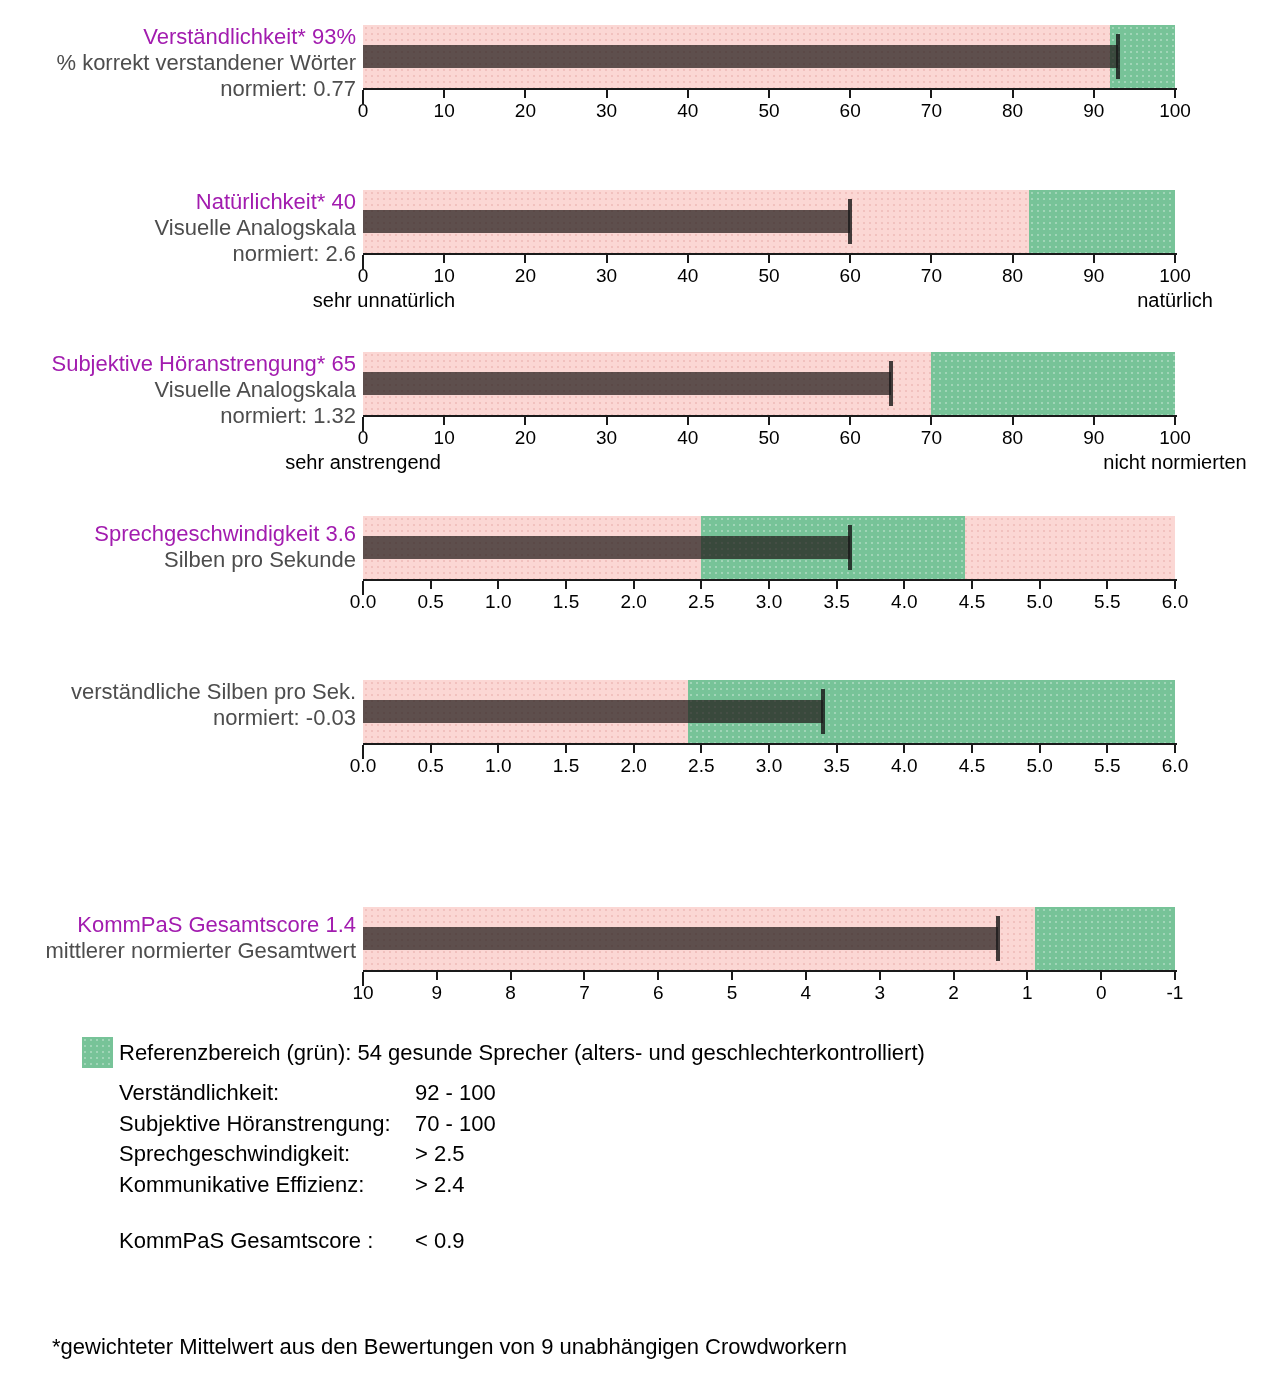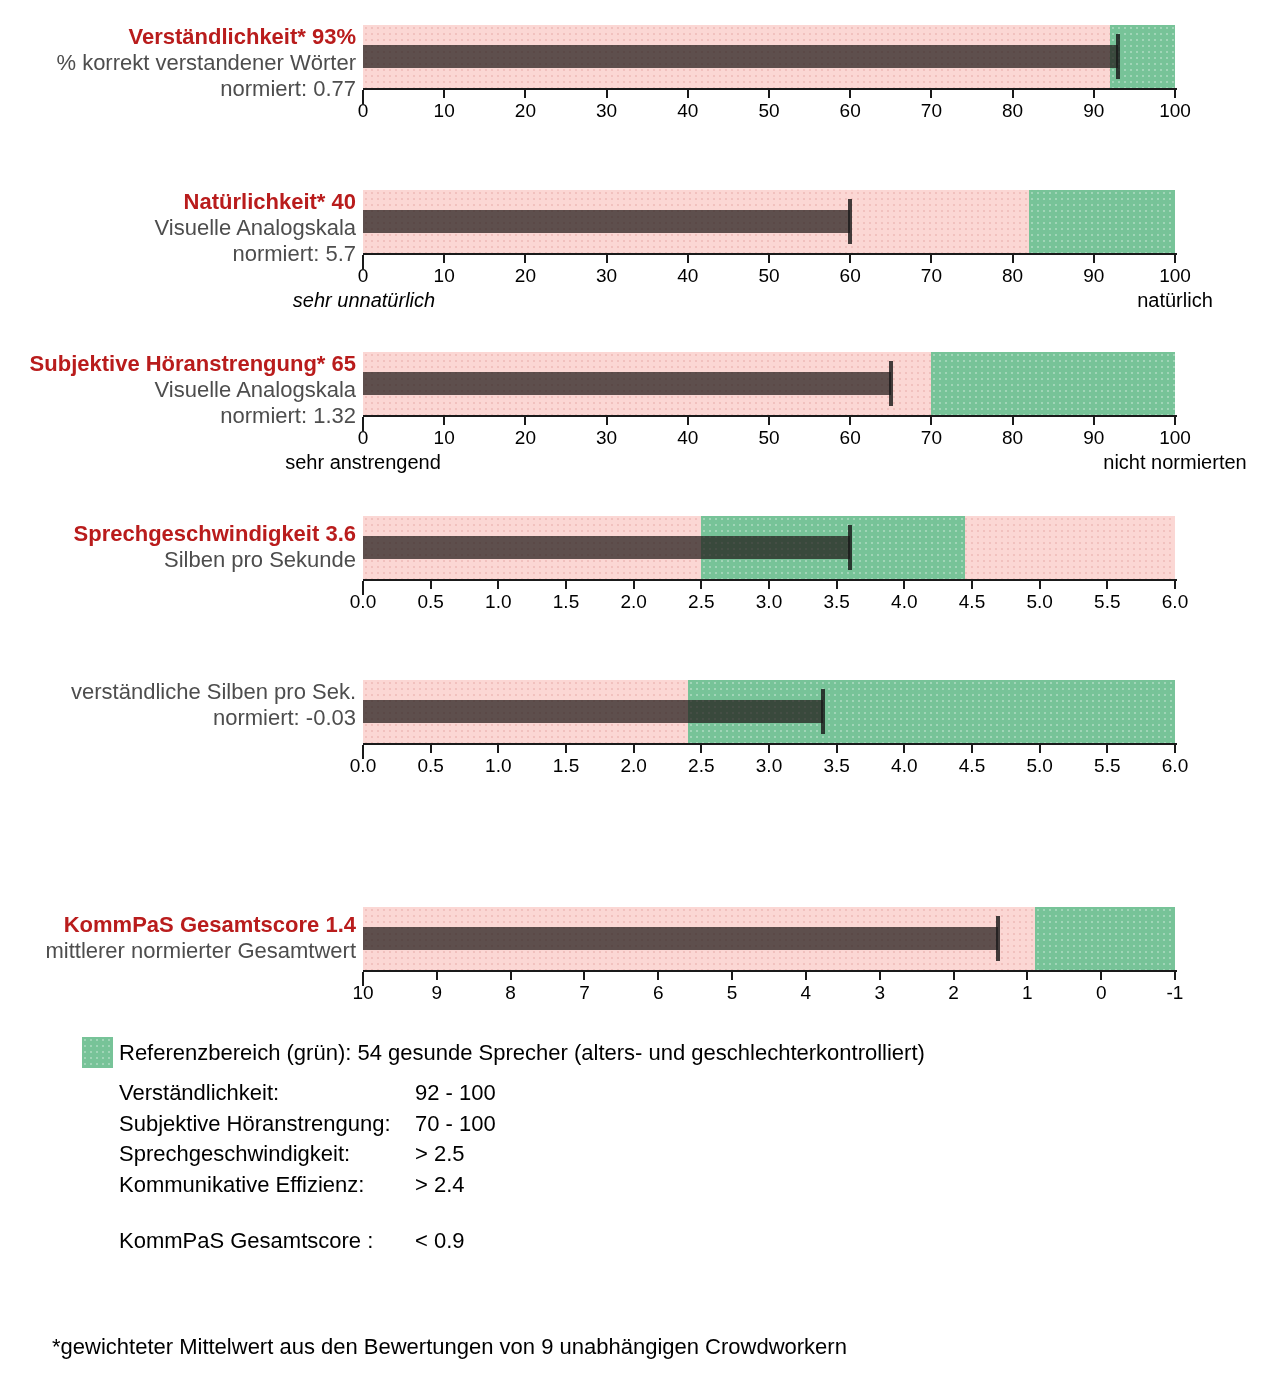--- a/index.html
+++ b/index.html
@@ -2,21 +2,21 @@
 <html><head>
 <meta charset="utf-8">
 <style>
   html,body{margin:0;padding:0;background:#ffffff;}
   #canvas{
     position:relative;width:1275px;height:1389px;background:#ffffff;
     font-family:"Liberation Sans",sans-serif;overflow:hidden;
   }
   .chart-group{position:absolute;left:0;width:1275px;}
   .chart-label{position:absolute;width:356px;left:0;text-align:right;white-space:nowrap;}
-  .chart-title{font-size:22px;font-weight:bold;color:#b91c1c;line-height:26px;}
+  .chart-title{font-size:22px;font-weight:normal;color:#a21caf;line-height:26px;}
   .chart-sub{font-size:22px;color:#4d4d4d;line-height:26px;}
   .plot{
     position:absolute;background-color:#fbd7d4;
     background-image:radial-gradient(circle,rgba(205,115,115,0.22) 1px,rgba(0,0,0,0) 1.1px);
     background-size:6px 6px;
   }
   .ref-region{
     position:absolute;top:0;bottom:0;background-color:#77c398;
     background-image:radial-gradient(circle,rgba(255,255,255,0.30) 1px,rgba(0,0,0,0) 1.1px);
     background-size:6px 6px;
@@ -79,21 +79,21 @@
         <div class="tick-label" style="left: 1012.6px; top: 75px;">80</div>
         <div class="tick" style="left: 1092.8px; top: 65px; height: 8px;"></div>
         <div class="tick-label" style="left: 1093.8px; top: 75px;">90</div>
         <div class="tick" style="left: 1174px; top: 65px; height: 8px;"></div>
         <div class="tick-label" style="left: 1175px; top: 75px;">100</div>
       </div>
       <div class="chart-group" style="top: 190px;">
         <div class="chart-label" style="top: -1px;">
           <div class="chart-title">Natürlichkeit* 40</div>
           <div class="chart-sub">Visuelle Analogskala</div>
-          <div class="chart-sub">normiert: 5.7</div>
+          <div class="chart-sub">normiert: 2.6</div>
         </div>
         <div class="plot" style="left: 363px; top: 0px; width: 812px; height: 63px;">
           <div class="ref-region" style="left: 665.84px; width: 146.16px;"></div>
           <div class="bar" style="width: 487.2px;"></div>
           <div class="errbar" style="left: 485.2px;"></div>
         </div>
         <div class="axis-line" style="left: 363px; top: 63px; width: 814px;"></div>
         <div class="tick" style="left: 362px; top: 65px; height: 14px;"></div>
         <div class="tick-label" style="left: 363px; top: 75px;">0</div>
         <div class="tick" style="left: 443.2px; top: 65px; height: 8px;"></div>
@@ -109,21 +109,21 @@
         <div class="tick" style="left: 849.2px; top: 65px; height: 8px;"></div>
         <div class="tick-label" style="left: 850.2px; top: 75px;">60</div>
         <div class="tick" style="left: 930.4px; top: 65px; height: 8px;"></div>
         <div class="tick-label" style="left: 931.4px; top: 75px;">70</div>
         <div class="tick" style="left: 1011.6px; top: 65px; height: 8px;"></div>
         <div class="tick-label" style="left: 1012.6px; top: 75px;">80</div>
         <div class="tick" style="left: 1092.8px; top: 65px; height: 8px;"></div>
         <div class="tick-label" style="left: 1093.8px; top: 75px;">90</div>
         <div class="tick" style="left: 1174px; top: 65px; height: 8px;"></div>
         <div class="tick-label" style="left: 1175px; top: 75px;">100</div>
-        <div class="end-label" style="left: 364px; top: 99px; font-style: italic;">sehr unnatürlich</div>
+        <div class="end-label" style="left: 384px; top: 99px;">sehr unnatürlich</div>
         <div class="end-label" style="left: 1175px; top: 99px;">natürlich</div>
       </div>
       <div class="chart-group" style="top: 352px;">
         <div class="chart-label" style="top: -1px;">
           <div class="chart-title">Subjektive Höranstrengung* 65</div>
           <div class="chart-sub">Visuelle Analogskala</div>
           <div class="chart-sub">normiert: 1.32</div>
         </div>
         <div class="plot" style="left: 363px; top: 0px; width: 812px; height: 63px;">
           <div class="ref-region" style="left: 568.4px; width: 243.6px;"></div>

